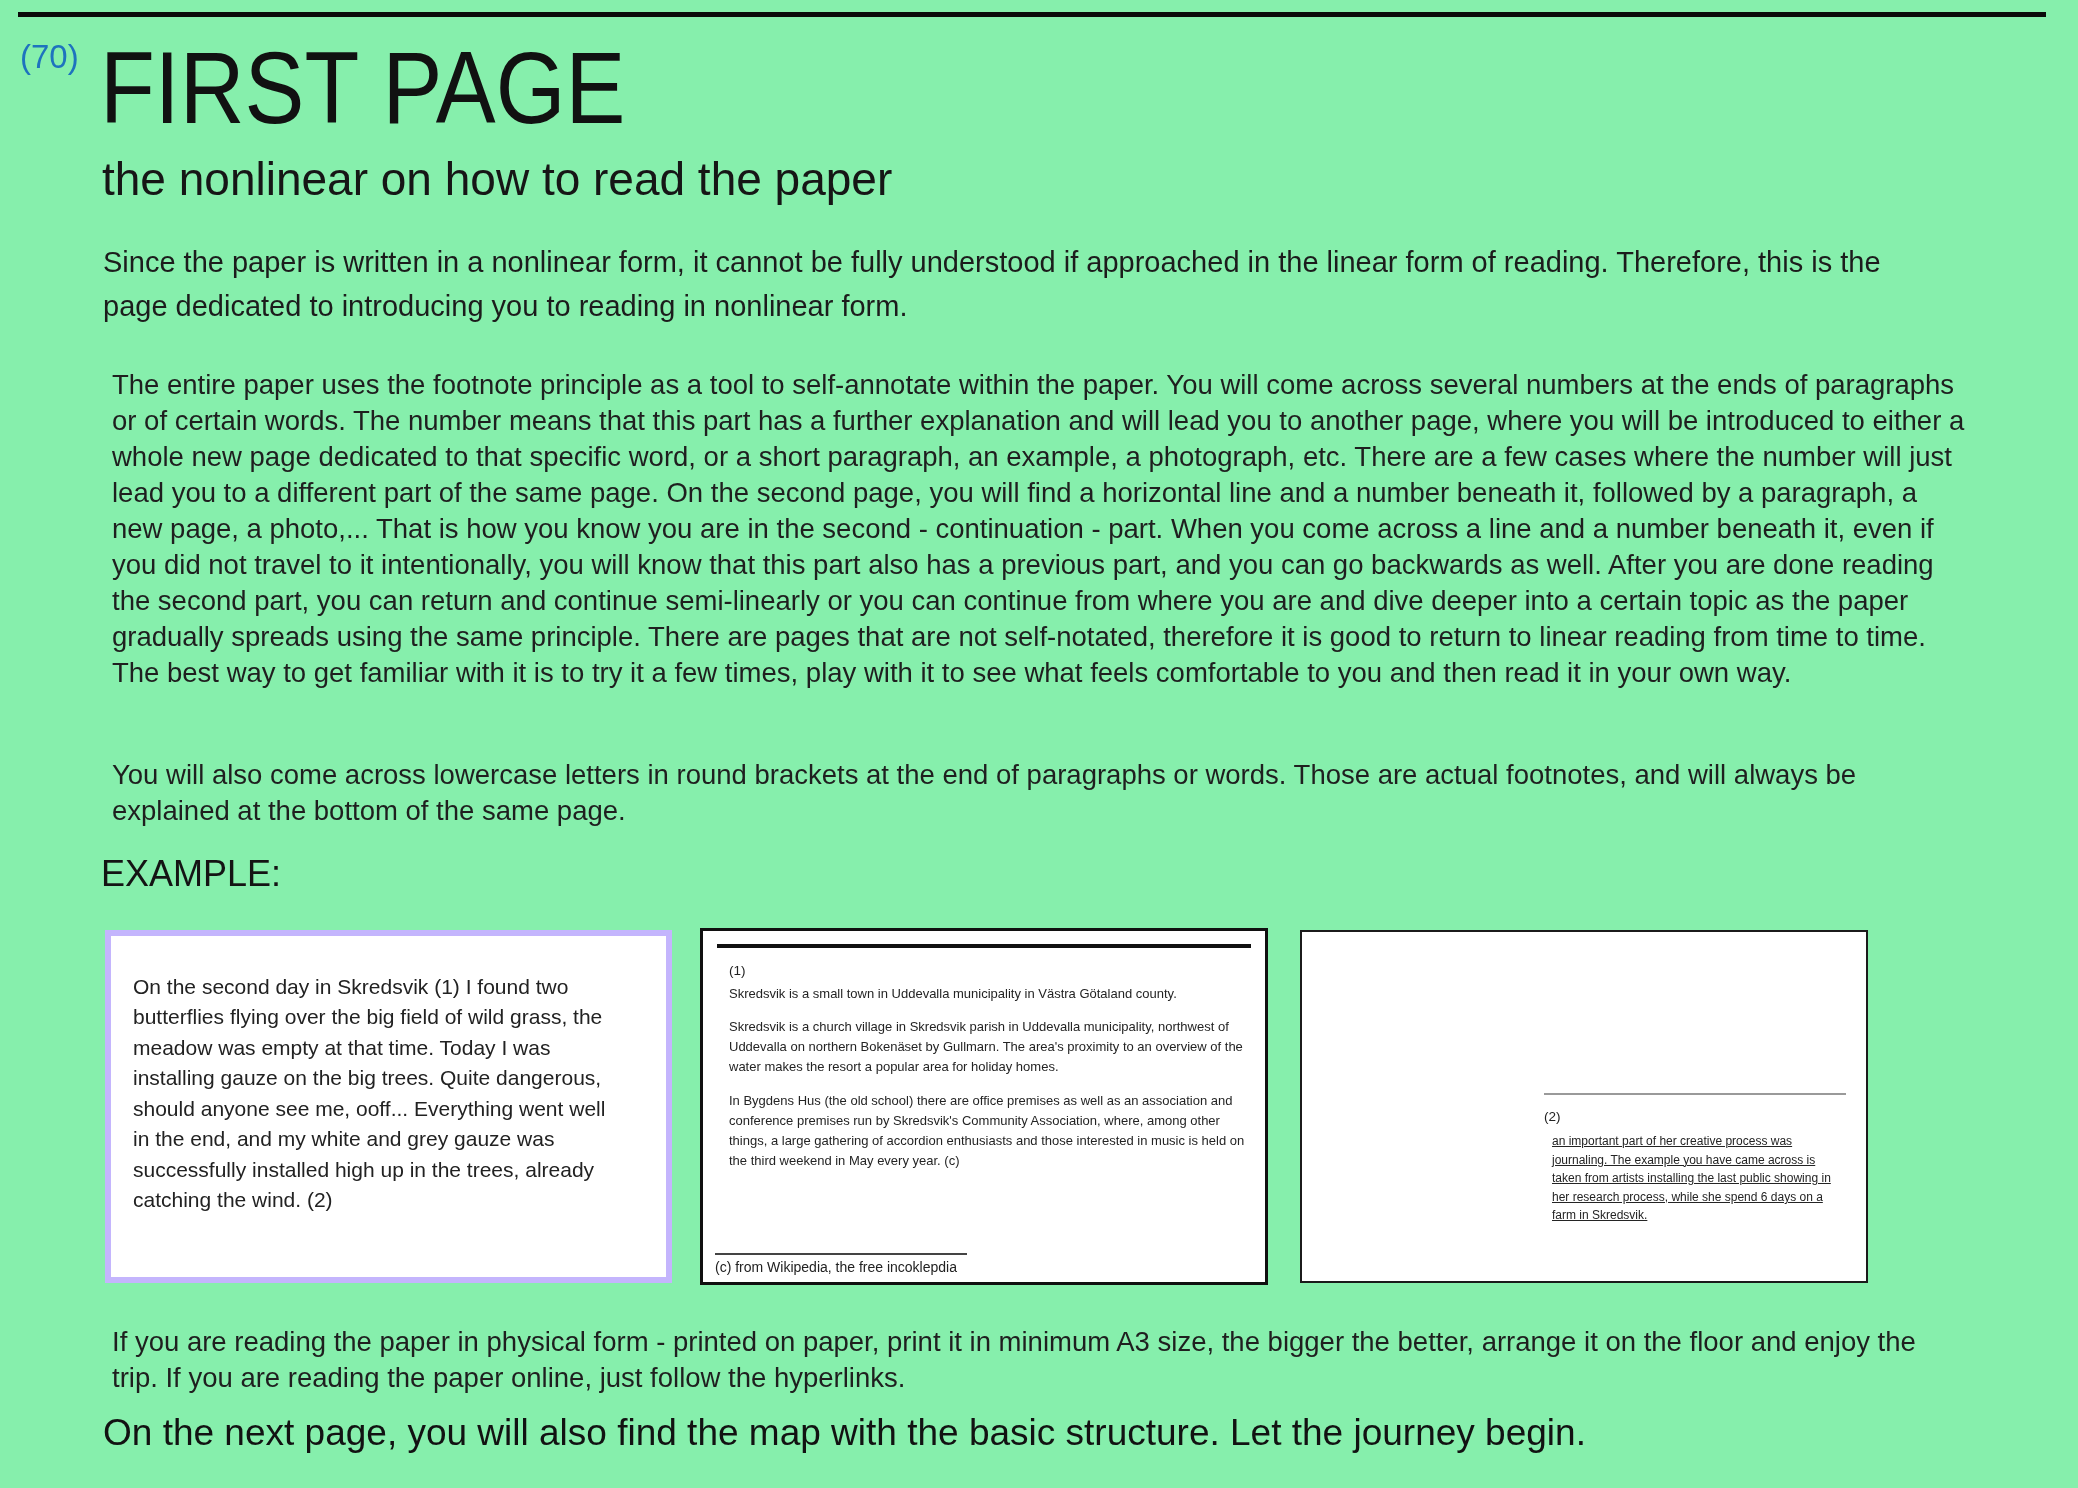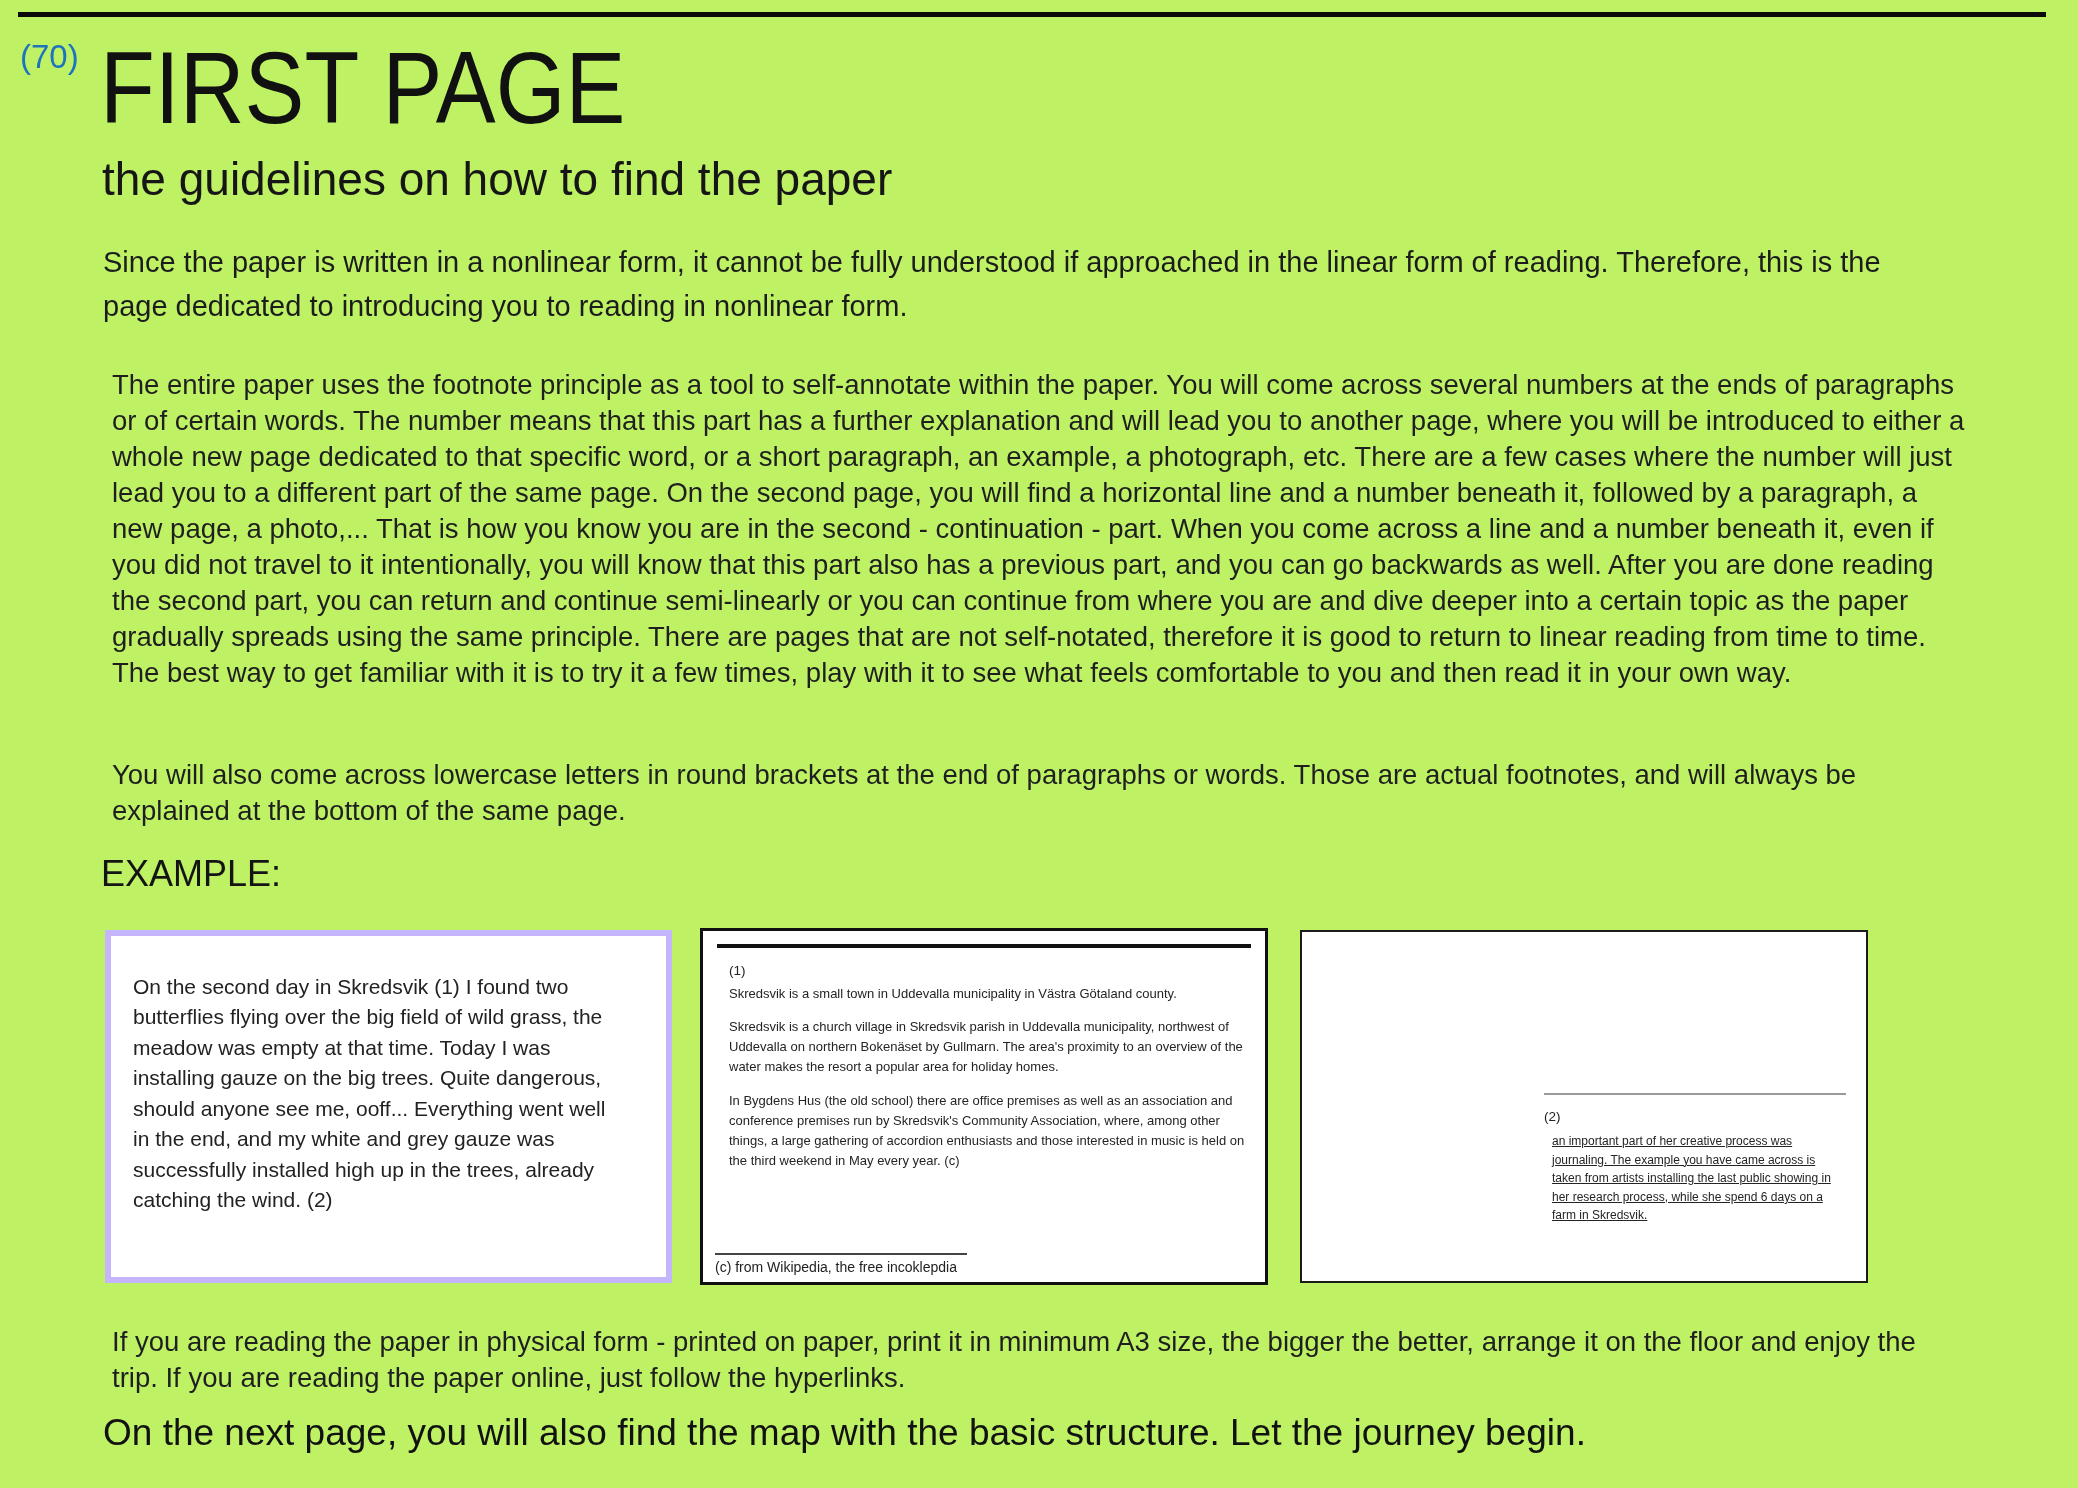--- a/index.html
+++ b/index.html
@@ -1,20 +1,20 @@
 <!DOCTYPE html>
 <html><head>
 <meta charset="utf-8">
 <style>
   html, body { margin: 0; padding: 0; background: #ffffff; }
   .page {
     position: relative;
     width: 2078px;
     height: 1488px;
-    background: #bef264;
+    background: #86efac;
     font-family: "Liberation Sans", sans-serif;
     color: #1f1f1f;
     overflow: hidden;
   }
   .top-rule {
     position: absolute;
     left: 18px; top: 12px;
     width: 2028px; height: 5px;
     background: #0a0a0a;
   }
@@ -162,21 +162,21 @@
 <body>
 
 <div class="page">
 
   <div class="top-rule"></div>
 
   <div class="marker">(70)</div>
 
   <div class="title">FIRST PAGE</div>
 
-  <div class="subtitle">the guidelines on how to find the paper</div>
+  <div class="subtitle">the nonlinear on how to read the paper</div>
 
   <p class="intro">Since the paper is written in a nonlinear form, it cannot be fully understood if approached in the linear form of reading. Therefore, this is the page dedicated to introducing you to reading in nonlinear form.</p>
 
   <p class="bodytext main-par">The entire paper uses the footnote principle as a tool to self-annotate within the paper.  You will come across several numbers at the ends of paragraphs or of certain words. The number means that this part has a further explanation and will lead you to another page, where you will be introduced to either a whole new page dedicated to that specific word, or a short paragraph, an example, a photograph, etc. There are a few cases where the number will just lead you to a different part of the same page. On the second page, you will find a horizontal line and a number beneath it, followed by a paragraph, a new page, a photo,... That is how you know you are in the second - continuation -  part. When you come across a line and a number beneath it, even if you did not travel to it intentionally, you will know that this part also has a previous part, and you can go backwards as well. After you are done reading the second part, you can return and continue semi-linearly or you can continue from where you are and dive deeper into a certain topic as the paper gradually spreads using the same principle. There are pages that are not self-notated, therefore it is good to return to linear reading from time to time. The best way to get familiar with it is to try it a few times, play with it to see what feels comfortable to you and then read it in your own way.</p>
 
   <p class="bodytext footnote-par">You will also come across lowercase letters in round brackets at the end of paragraphs or words. Those are actual footnotes, and will always be explained at the bottom of the same page.</p>
 
   <div class="example-heading">EXAMPLE:</div>
 
   <div class="exbox box1">

